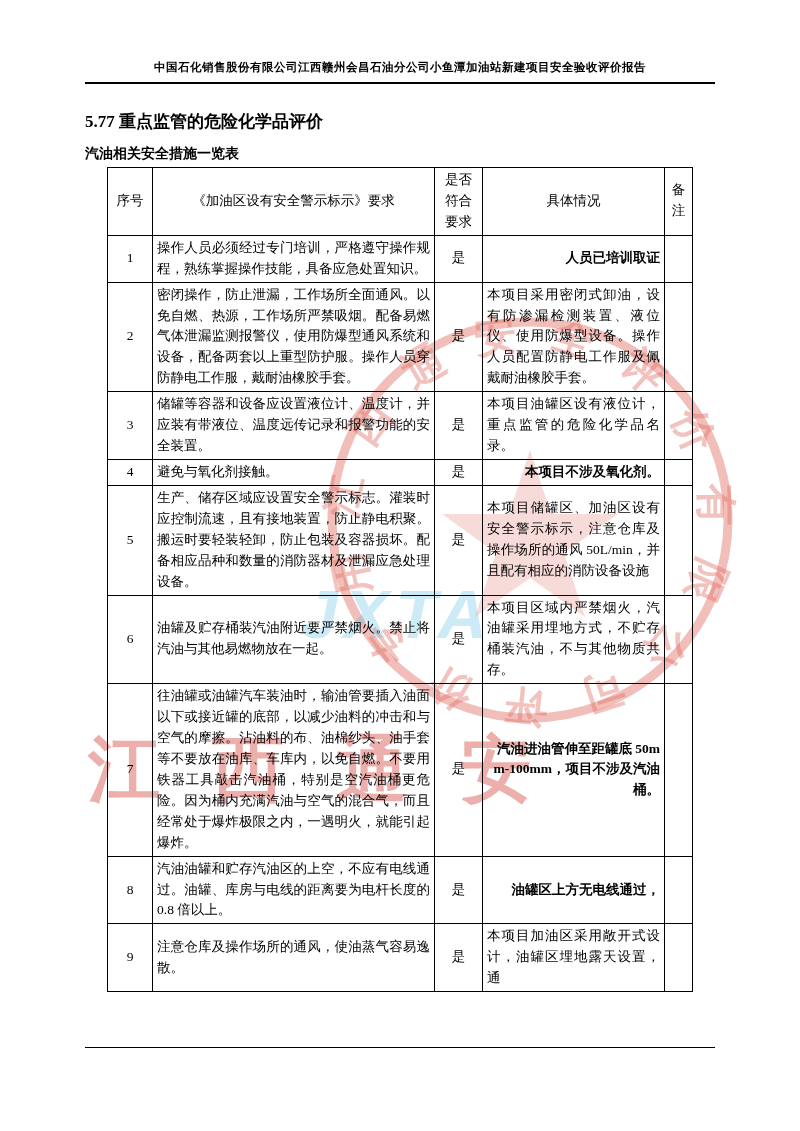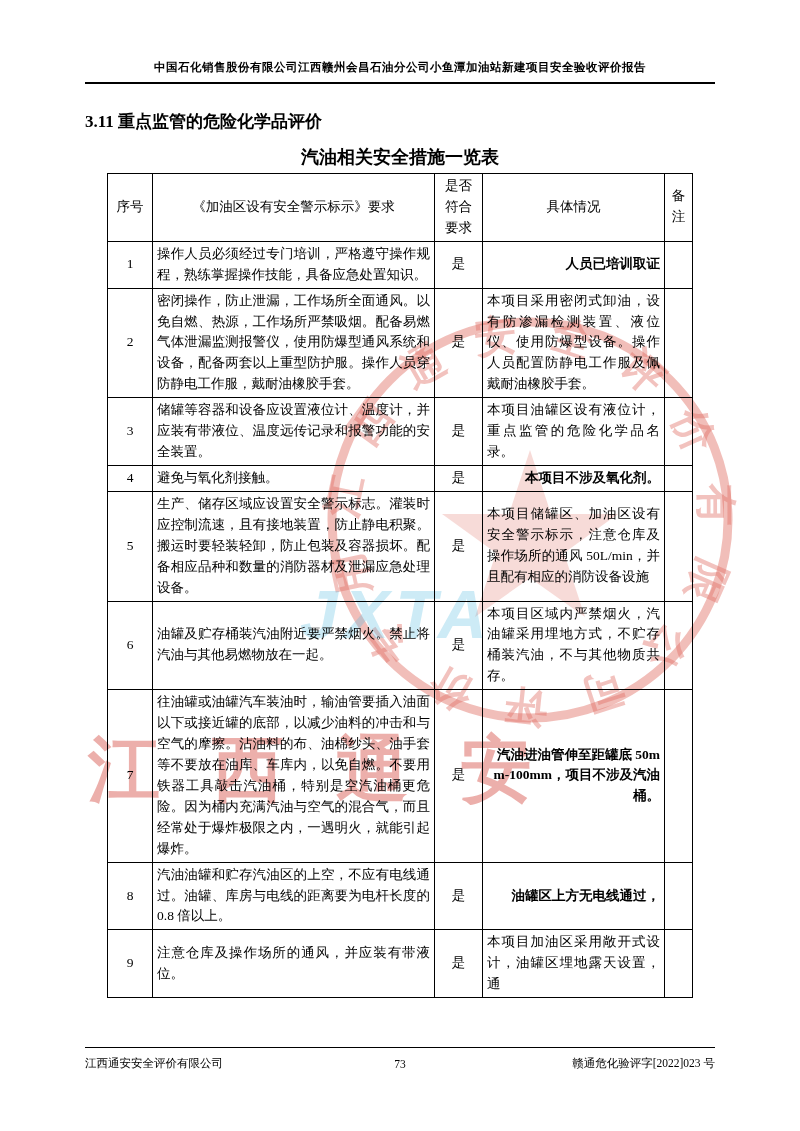--- a/index.html
+++ b/index.html
@@ -33,23 +33,22 @@
     font-size:17px;font-weight:bold;
     margin:10px 0 12px 0;
     font-family:"Liberation Serif","DejaVu Serif",serif;
   }
   .para{
     font-size:15.5px;line-height:1.95;
     text-align:justify;text-indent:2em;
     margin:0 0 8px 0;
   }
   .table-title{
-    text-align:center;
     font-weight:bold;
-    font-size:18px;
+    font-size:14px;
     font-family:"Liberation Sans","DejaVu Sans",sans-serif;
     margin:6px 0 4px 0;
   }
   
   table.measures{
     border-collapse:collapse;
     margin:0 auto;
     width:585px;
     table-layout:fixed;
     font-size:13.5px;
@@ -124,21 +123,21 @@
     <circle cx="230" cy="230" r="198" fill="none" stroke="rgba(224,110,100,0.45)" stroke-width="9"></circle>
     <text font-size="42" font-weight="bold" fill="rgba(224,110,100,0.42)" letter-spacing="30" font-family="Liberation Sans, DejaVu Sans, sans-serif">
       <textPath href="#sealRing" startOffset="0">江西通安全评价有限公司评价专用章</textPath>
     </text>
     <path d="M230 160 L251 224 L318 224 L264 263 L285 327 L230 288 L175 327 L196 263 L142 224 L209 224 Z" fill="rgba(224,110,100,0.25)"></path>
   </svg>
   <div class="wm wm-bluetext">JXTA</div>
   <div class="wm wm-bigtext">江西通安</div>
 
   <div class="content">
-    <div class="section-heading">3.11 重点监管的危险化学品评价</div>
+    <div class="section-heading">5.77 重点监管的危险化学品评价</div>
     <div class="table-title">汽油相关安全措施一览表</div>
 
     <table class="measures">
       <colgroup>
         <col class="c-seq">
           <col class="c-req">
           <col class="c-comply">
           <col class="c-detail">
           <col class="c-note">
       </colgroup>
@@ -203,29 +202,24 @@
         </tr>
         <tr>
           <td class="seq">8</td>
           <td class="req">汽油油罐和贮存汽油区的上空，不应有电线通过。油罐、库房与电线的距离要为电杆长度的 0.8 倍以上。</td>
           <td class="comply">是</td>
           <td class="detail center">油罐区上方无电线通过，</td>
           <td class="note"></td>
         </tr>
         <tr>
           <td class="seq">9</td>
-          <td class="req">注意仓库及操作场所的通风，并应装有带液位。</td>
+          <td class="req">注意仓库及操作场所的通风，使油蒸气容易逸散。</td>
           <td class="comply">是</td>
           <td class="detail">本项目加油区采用敞开式设计，油罐区埋地露天设置，通</td>
           <td class="note"></td>
         </tr>
       </tbody>
     </table>
   </div>
 
   <div class="footer-rule"></div>
-  <div class="doc-footer">
-    <span class="fl">江西通安安全评价有限公司</span>
-    <span class="fc">73</span>
-    <span class="fr">赣通危化验评字[2022]023 号</span>
-  </div>
 
 </div>
 
 </body></html>

